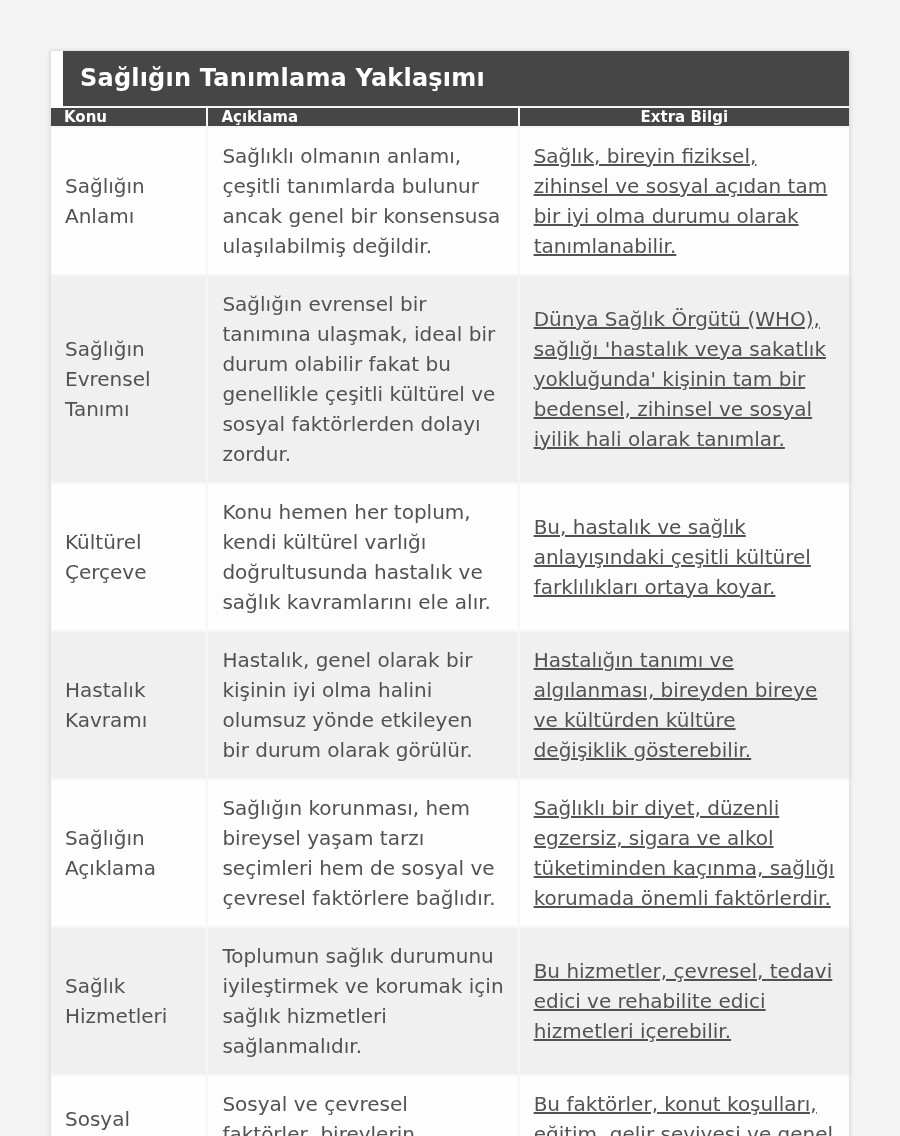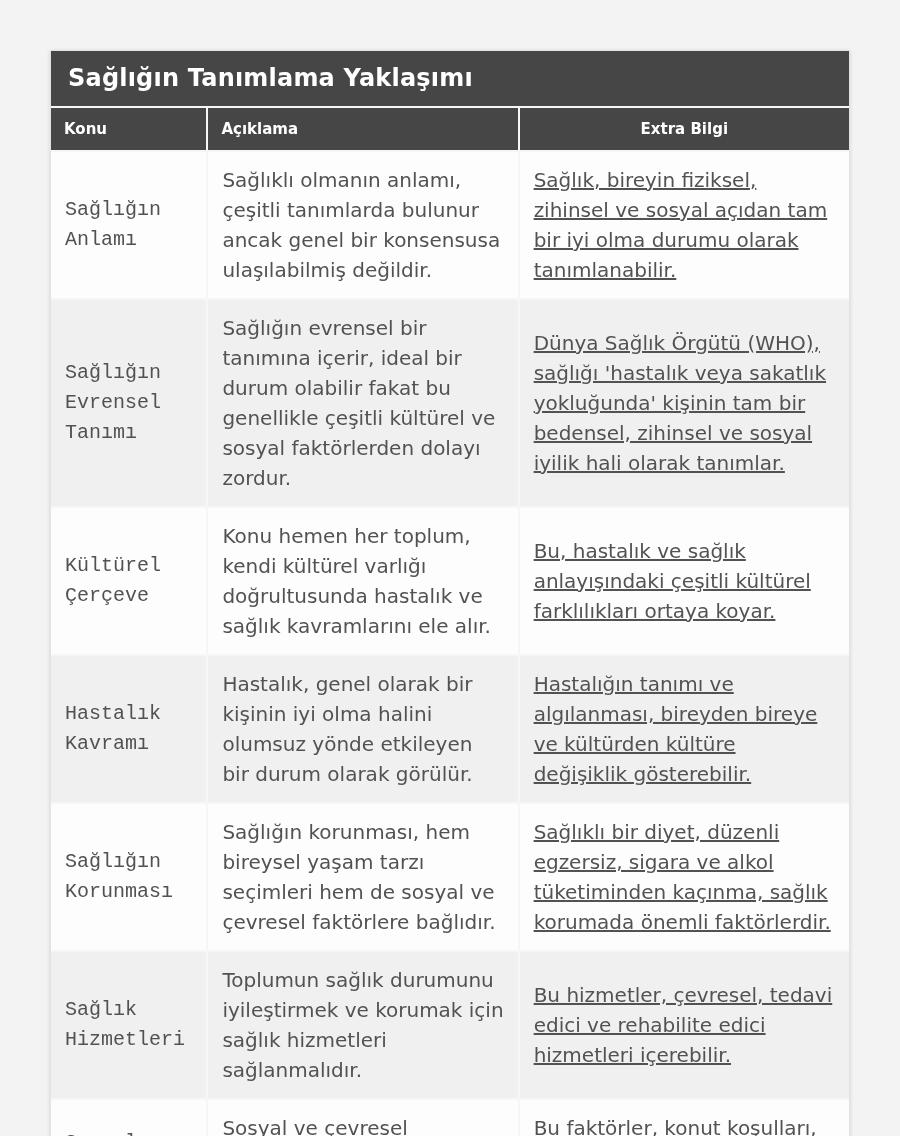--- a/index.html
+++ b/index.html
@@ -25,56 +25,57 @@
     margin:50px auto 0 auto;
     background:#ffffff;
     border:1px solid #e3e3e3;
     box-shadow:0 1px 4px rgba(0,0,0,0.14);
   }
   .title-bar{
     background:var(--header-bg);
     color:var(--header-text);
     padding:13px 17px 14px 17px;
     border-bottom:2px solid var(--divider);
+    margin-left:12px;
   }
   .title-bar h1{
     font-size:24px;
     font-weight:bold;
     letter-spacing:0.2px;
   }
   table{
     width:100%;
     border-collapse:collapse;
     table-layout:fixed;
   }
   col.c-konu{width:19.6%;}
   col.c-aciklama{width:39.0%;}
   col.c-extra{width:41.4%;}
   th{
     background:var(--header-bg);
     color:var(--header-text);
     font-size:15px;
     font-weight:bold;
     text-align:left;
-    padding:12px 13px;
+    padding:0 13px;
     border:2px solid var(--divider);
     border-top:none;
   }
   th:first-child{border-left:none;}
   th:last-child{border-right:none;text-align:center;}
   td{
     font-size:20px;
     line-height:1.5;
     color:var(--body-text);
     padding:13px 14px;
     vertical-align:middle;
     border:2px solid var(--divider);
     word-wrap:break-word;
   }
-  td:first-child{border-left:none;font-family:Liberation Mono, monospace;}
+  td:first-child{border-left:none;}
   td:last-child{border-right:none;text-decoration:underline;}
   tbody tr:nth-child(odd) td{background:var(--row-light);}
   tbody tr:nth-child(even) td{background:var(--row-dark);}
   tbody tr:last-child td{border-bottom:none;}
 </style>
 </head>
 <body>
 
 <div class="card">
   <div class="title-bar">
@@ -94,37 +95,37 @@
       </tr>
     </thead>
     <tbody>
         <tr>
           <td>Sağlığın Anlamı</td>
           <td>Sağlıklı olmanın anlamı, çeşitli tanımlarda bulunur ancak genel bir konsensusa ulaşılabilmiş değildir.</td>
           <td>Sağlık, bireyin fiziksel, zihinsel ve sosyal açıdan tam bir iyi olma durumu olarak tanımlanabilir.</td>
         </tr>
         <tr>
           <td>Sağlığın Evrensel Tanımı</td>
-          <td>Sağlığın evrensel bir tanımına içerir, ideal bir durum olabilir fakat bu genellikle çeşitli kültürel ve sosyal faktörlerden dolayı zordur.</td>
+          <td>Sağlığın evrensel bir tanımına ulaşmak, ideal bir durum olabilir fakat bu genellikle çeşitli kültürel ve sosyal faktörlerden dolayı zordur.</td>
           <td>Dünya Sağlık Örgütü (WHO), sağlığı 'hastalık veya sakatlık yokluğunda' kişinin tam bir bedensel, zihinsel ve sosyal iyilik hali olarak tanımlar.</td>
         </tr>
         <tr>
           <td>Kültürel Çerçeve</td>
           <td>Konu hemen her toplum, kendi kültürel varlığı doğrultusunda hastalık ve sağlık kavramlarını ele alır.</td>
           <td>Bu, hastalık ve sağlık anlayışındaki çeşitli kültürel farklılıkları ortaya koyar.</td>
         </tr>
         <tr>
           <td>Hastalık Kavramı</td>
           <td>Hastalık, genel olarak bir kişinin iyi olma halini olumsuz yönde etkileyen bir durum olarak görülür.</td>
           <td>Hastalığın tanımı ve algılanması, bireyden bireye ve kültürden kültüre değişiklik gösterebilir.</td>
         </tr>
         <tr>
-          <td>Sağlığın Korunması</td>
+          <td>Sağlığın Açıklama</td>
           <td>Sağlığın korunması, hem bireysel yaşam tarzı seçimleri hem de sosyal ve çevresel faktörlere bağlıdır.</td>
-          <td>Sağlıklı bir diyet, düzenli egzersiz, sigara ve alkol tüketiminden kaçınma, sağlık korumada önemli faktörlerdir.</td>
+          <td>Sağlıklı bir diyet, düzenli egzersiz, sigara ve alkol tüketiminden kaçınma, sağlığı korumada önemli faktörlerdir.</td>
         </tr>
         <tr>
           <td>Sağlık Hizmetleri</td>
           <td>Toplumun sağlık durumunu iyileştirmek ve korumak için sağlık hizmetleri sağlanmalıdır.</td>
           <td>Bu hizmetler, çevresel, tedavi edici ve rehabilite edici hizmetleri içerebilir.</td>
         </tr>
         <tr>
           <td>Sosyal Faktörler ve Sağlık</td>
           <td>Sosyal ve çevresel faktörler, bireylerin sağlığını büyük ölçüde etkiler.</td>
           <td>Bu faktörler, konut koşulları, eğitim, gelir seviyesi ve genel yaşam kalitesi gibi alanları içerir.</td>

